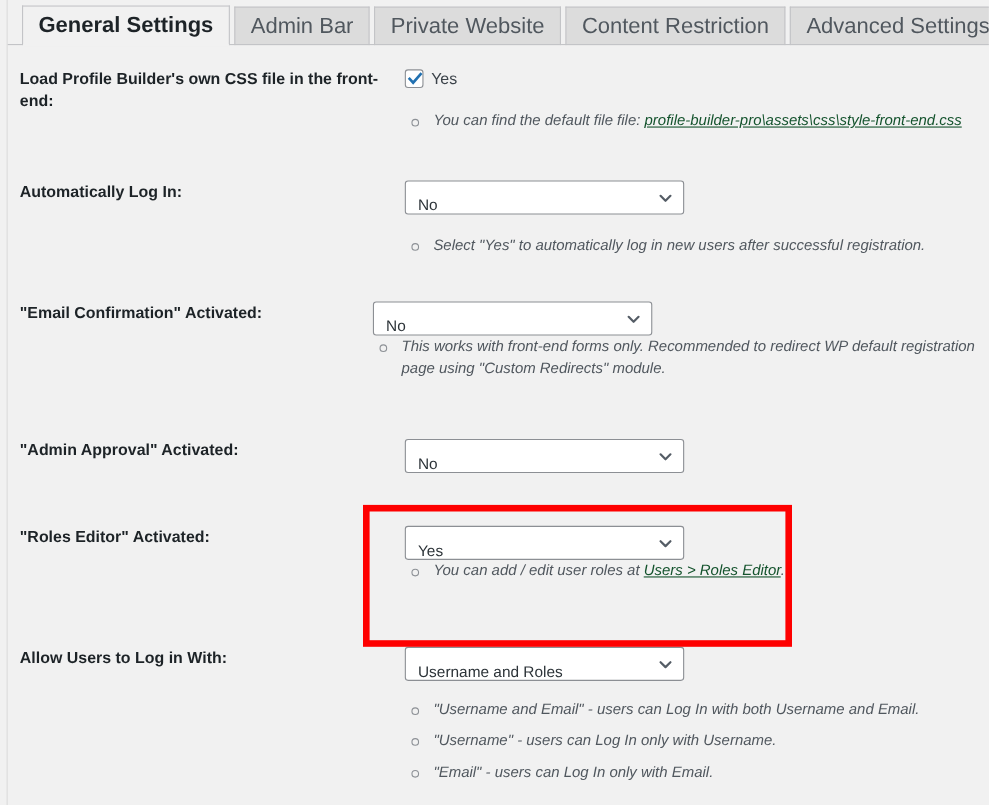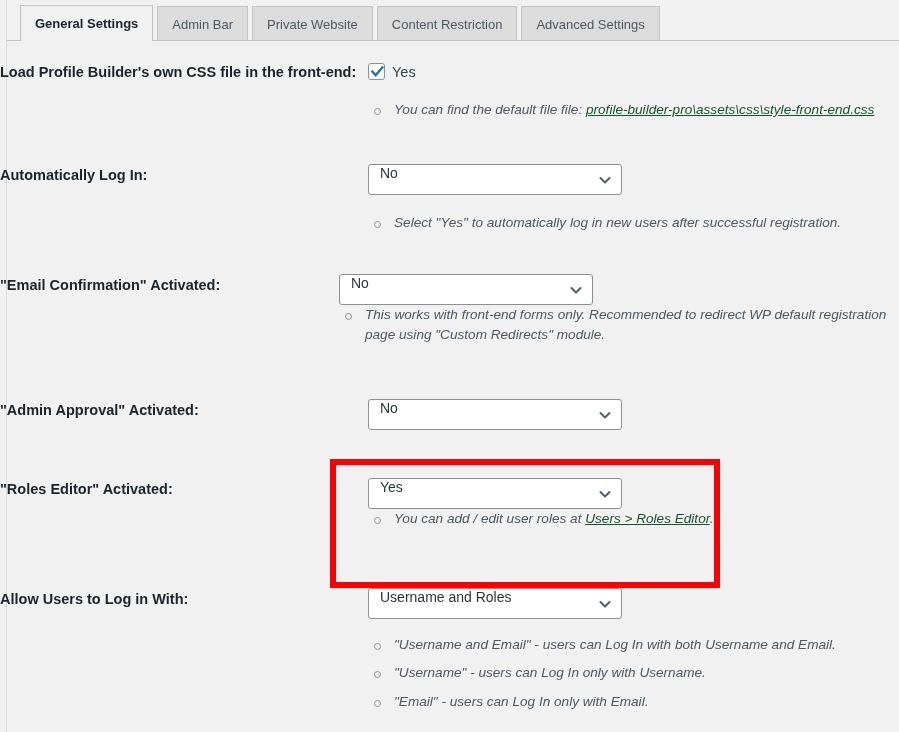--- a/index.html
+++ b/index.html
@@ -44,21 +44,21 @@
     left: 13px; top: 6px;
     display: flex;
     align-items: flex-end;
     height: 35px;
   }
   .tab {
     height: 35px;
     padding: 0 14px;
     display: flex;
     align-items: center;
-    font-size: 13px;
+    font-size: 20px;
     color: #50575e;
     background: #dcdcdc;
     border: 1px solid #c3c4c7;
     border-bottom: none;
     margin-right: 4px;
     white-space: nowrap;
     cursor: pointer;
     position: relative;
     justify-content: flex-end;
   }
@@ -84,20 +84,21 @@
     left: 0; top: 41px;
     width: 899px;
   }
   .row {
     position: relative;
     display: flex;
     align-items: flex-start;
   }
   .label-cell {
     width: 368px;
+    padding-left: 18px;
     padding-top: 22px;
     font-size: 14.5px;
     color: #1d2327;
     font-weight: bold;
     line-height: 1.35;
   }
   .field-cell {
     flex: 1;
     padding-top: 20px;
     position: relative;
@@ -105,21 +106,21 @@
 
   
   .select {
     position: relative;
     width: 254px;
     height: 31px;
     background: #ffffff;
     border: 1px solid #8c8f94;
     border-radius: 3px;
     display: flex;
-    align-items: flex-start;
+    align-items: flex-end;
     padding: 0 26px 0 11px;
     font-size: 14px;
     color: #2c3338;
     cursor: pointer;
     box-shadow: 0 0 0 transparent;
   }
   .select .caret {
     position: absolute;
     right: 9px; top: 50%;
     transform: translateY(-50%);

